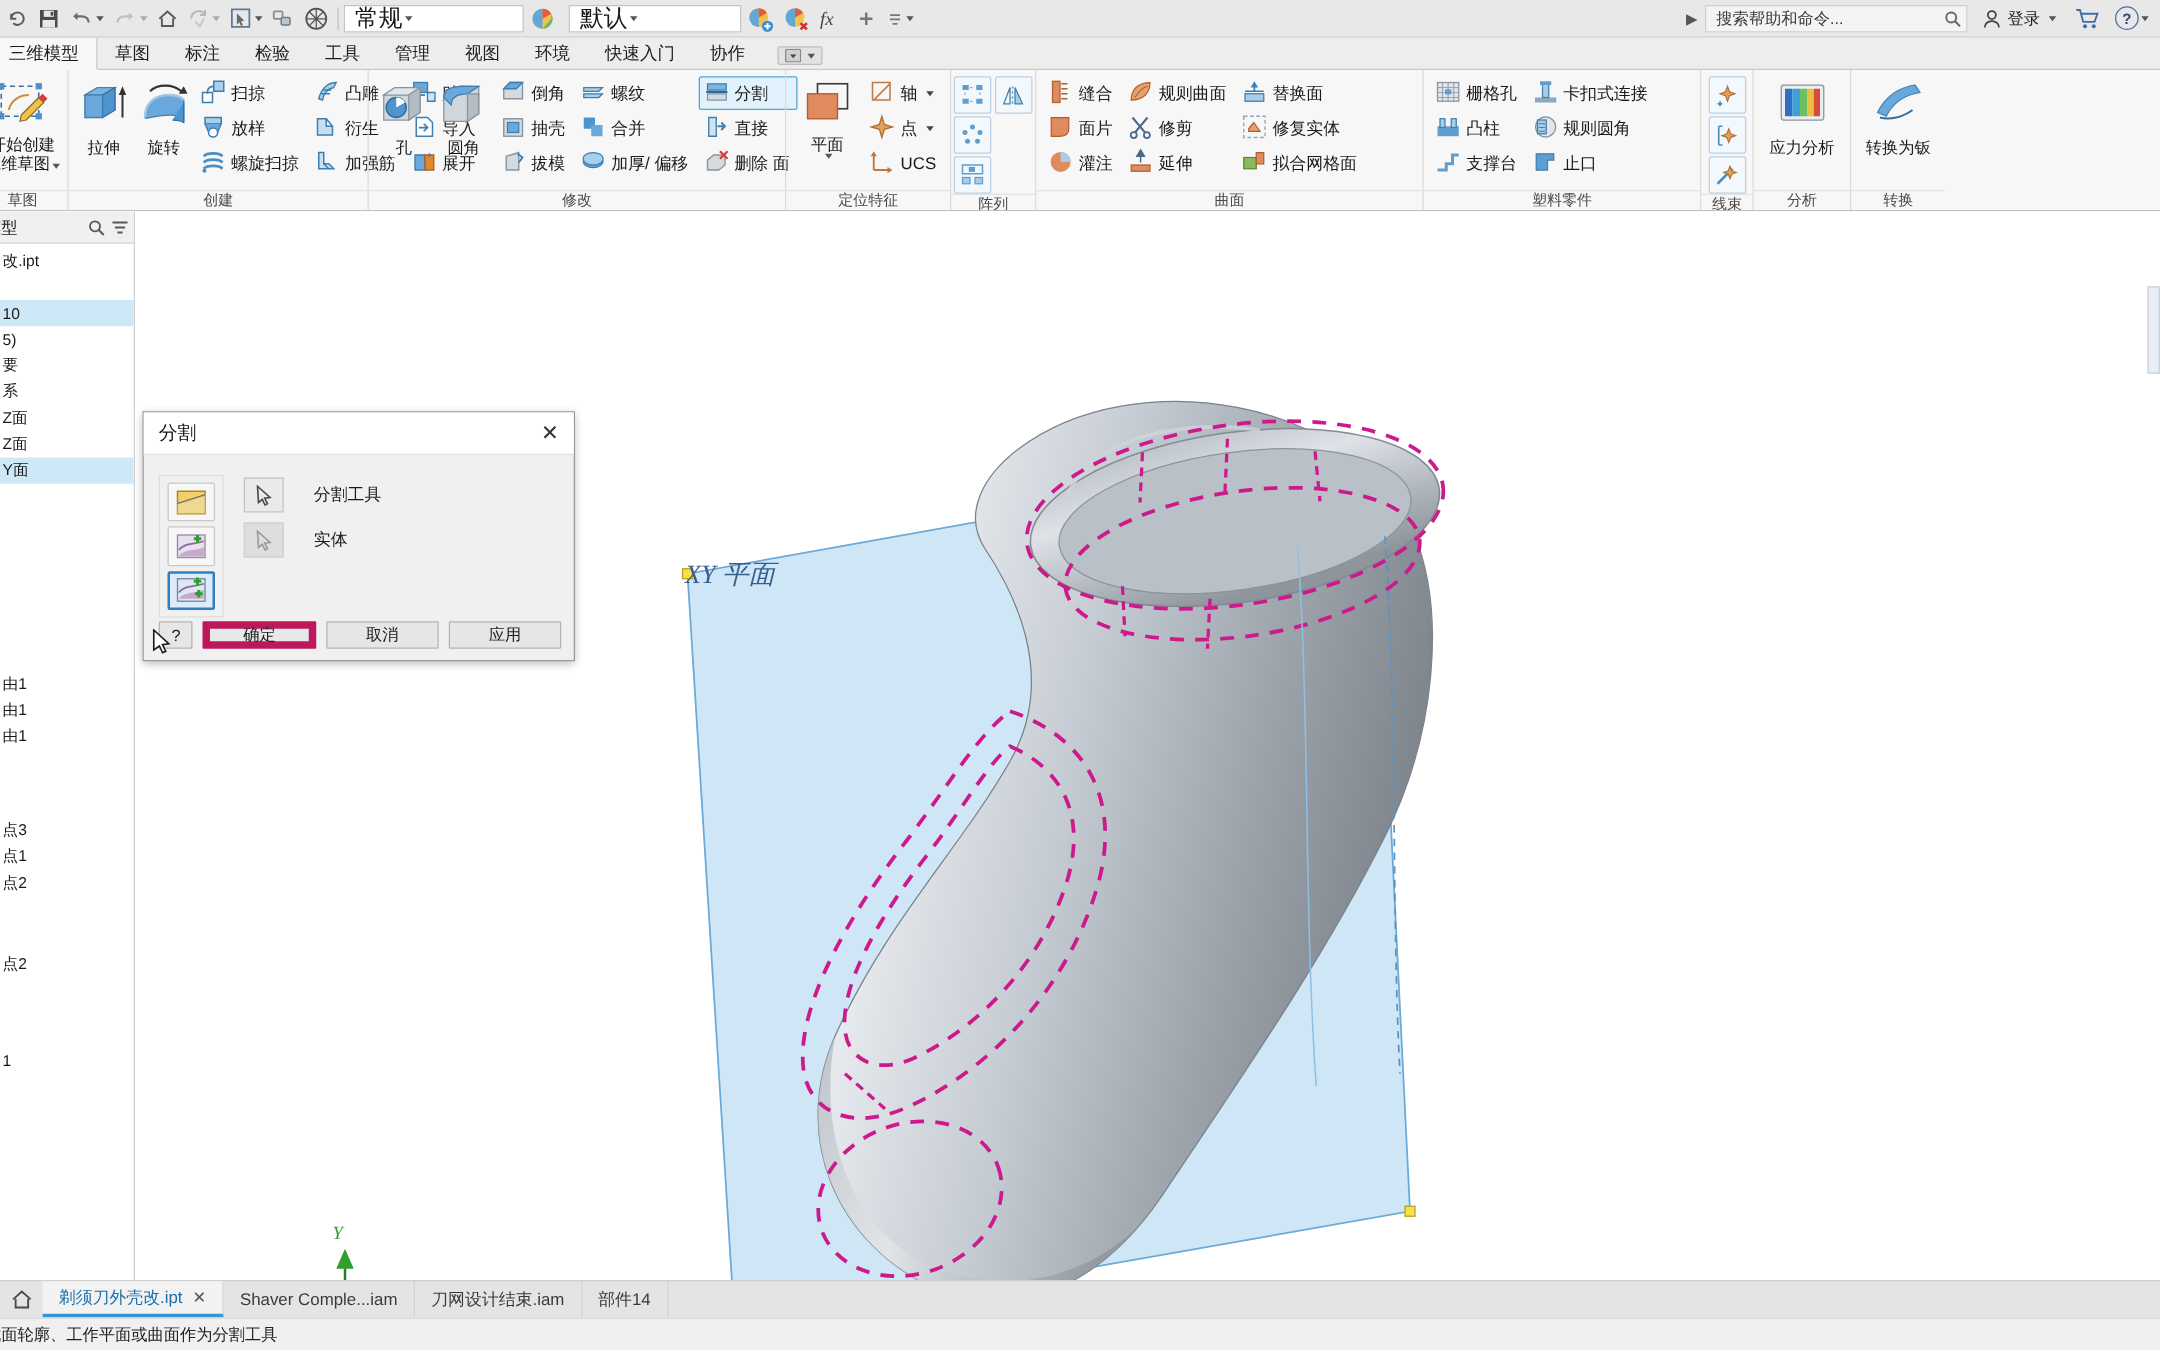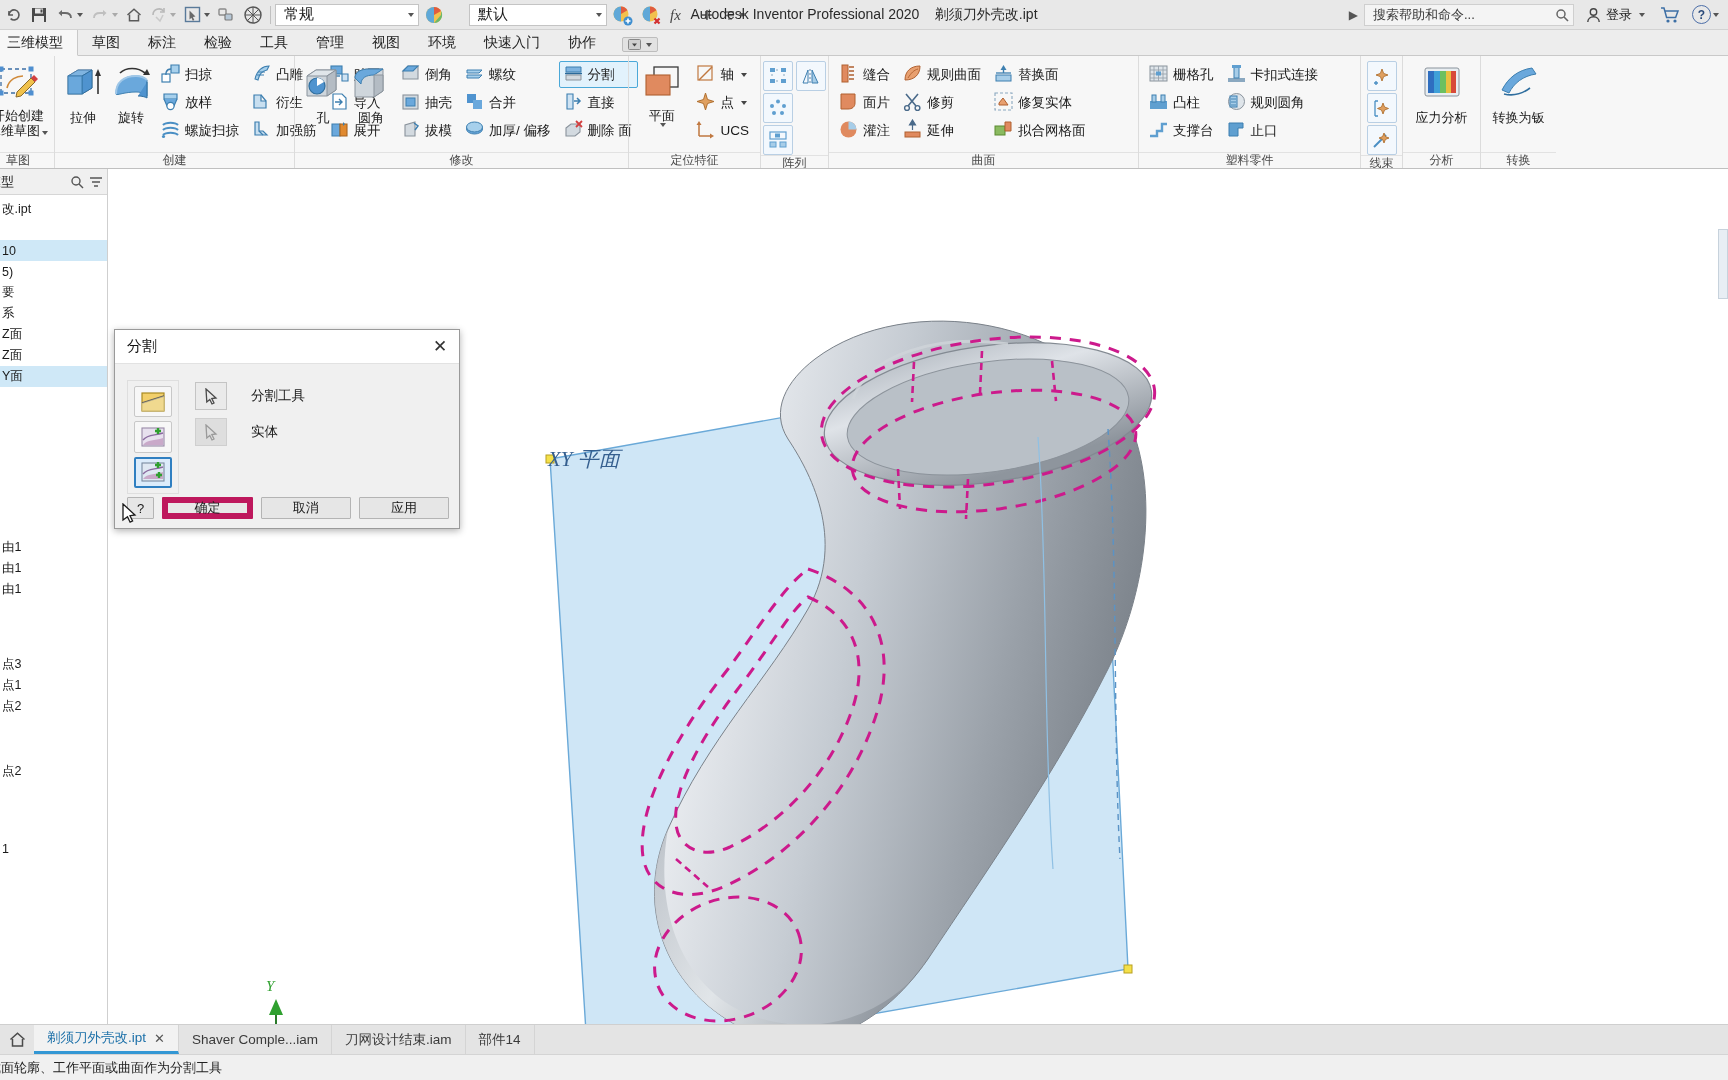--- a/index.html
+++ b/index.html
@@ -17,21 +17,21 @@
   .titlebar {
     height:30px; background:#e8e8e8; display:flex; align-items:center;
     border-bottom:1px solid #d2d2d2; flex:0 0 30px; position:relative;
   }
   .qat { display:flex; align-items:center; height:30px; padding-left:2px; gap:1px; }
   .qitem { display:flex; align-items:center; justify-content:center; height:26px; min-width:24px; padding:0 3px; cursor:default; }
   .caret { width:0;height:0;border-left:3.5px solid transparent;border-right:3.5px solid transparent;border-top:4px solid #555; margin-left:2px;}
   .qsep { width:1px; height:18px; background:#c0c0c0; margin:0 3px; }
   .qcombo {
     height:22px; background:#fff; border:1px solid #c4c4c4; display:flex; align-items:center;
-    padding:0 4px 0 8px; min-width:120px; justify-content:space-between; font-size:15px;
+    padding:0 4px 0 8px; min-width:120px; font-size:19px;
   }
   .qcombo span.v { white-space:nowrap; }
   .title-center {
     position:absolute; left:0; right:0; text-align:center; font-size:14px; color:#2a2a2a;
     pointer-events:none; white-space:nowrap;
   }
   .title-right { margin-left:auto; display:flex; align-items:center; gap:6px; padding-right:6px; height:30px;}
   .searchbox {
     width:210px; height:22px; background:#f4f4f4; border:1px solid #cfcfcf; display:flex;
     align-items:center; justify-content:space-between; padding:0 4px 0 8px; color:#3b3b3b; font-size:13px;
@@ -248,21 +248,21 @@
 
       <div class="qitem">
         <svg width="22" height="22" viewBox="0 0 22 22">
             <circle cx="11" cy="11" r="8" fill="#f2c14e"></circle>
             <path d="M11 3a8 8 0 0 0 0 16z" fill="#5fa8d8"></path>
             <path d="M11 3a8 8 0 0 1 7 4l-7 4z" fill="#e05c3e"></path>
             <path d="M18 7a8 8 0 0 1-7 12l7-8z" fill="#6cb86c"></path>
           </svg>
       </div>
 
-      <div class="qcombo" style="width:138px;margin-left:20px">
+      <div class="qcombo" style="width:138px;margin-left:6px">
         <span class="v">默认</span>
         <i class="caret"></i>
       </div>
 
       <div class="qitem">
         <svg width="22" height="22" viewBox="0 0 22 22">
             <circle cx="10" cy="10" r="7.5" fill="#f2c14e"></circle>
             <path d="M10 2.5a7.5 7.5 0 0 0 0 15z" fill="#5fa8d8"></path>
             <path d="M10 2.5a7.5 7.5 0 0 1 6.5 3.8L10 10z" fill="#e05c3e"></path>
             <circle cx="17" cy="17" r="4.5" fill="#3f8fd0"></circle>
@@ -289,25 +289,20 @@
           </svg>
       </div>
       <div class="qitem">
         <svg width="14" height="14" viewBox="0 0 14 14">
             <path d="M3 4h8M3 7.5h8M5 11h4" stroke="#777" stroke-width="1.4"></path>
           </svg>
         <i class="caret"></i>
       </div>
     </div>
 
-    <div class="title-center">
-      <span>Autodesk Inventor Professional 2020</span>
-      &nbsp;&nbsp;
-      <span>剃须刀外壳改.ipt</span>
-    </div>
 
     <div class="title-right">
       <span style="color:#555;font-size:12px;">▶</span>
       <div class="searchbox">
         <span>搜索帮助和命令...</span>
         <svg width="14" height="14" viewBox="0 0 14 14">
             <circle cx="6" cy="6" r="4" fill="none" stroke="#666" stroke-width="1.5"></circle>
             <path d="M9 9l4 4" stroke="#666" stroke-width="1.6"></path>
           </svg>
       </div>

